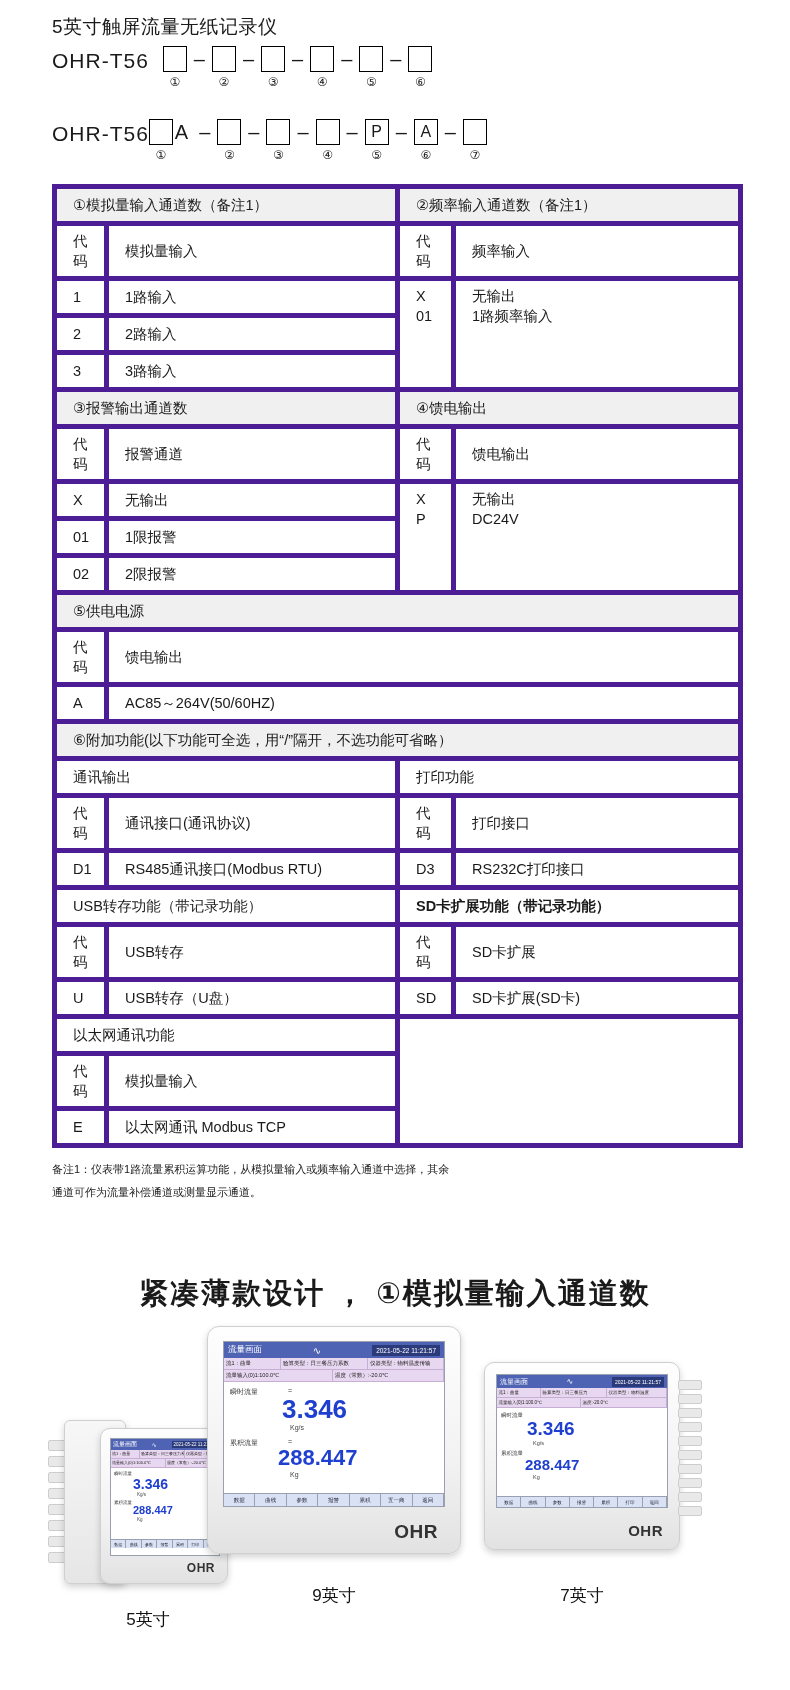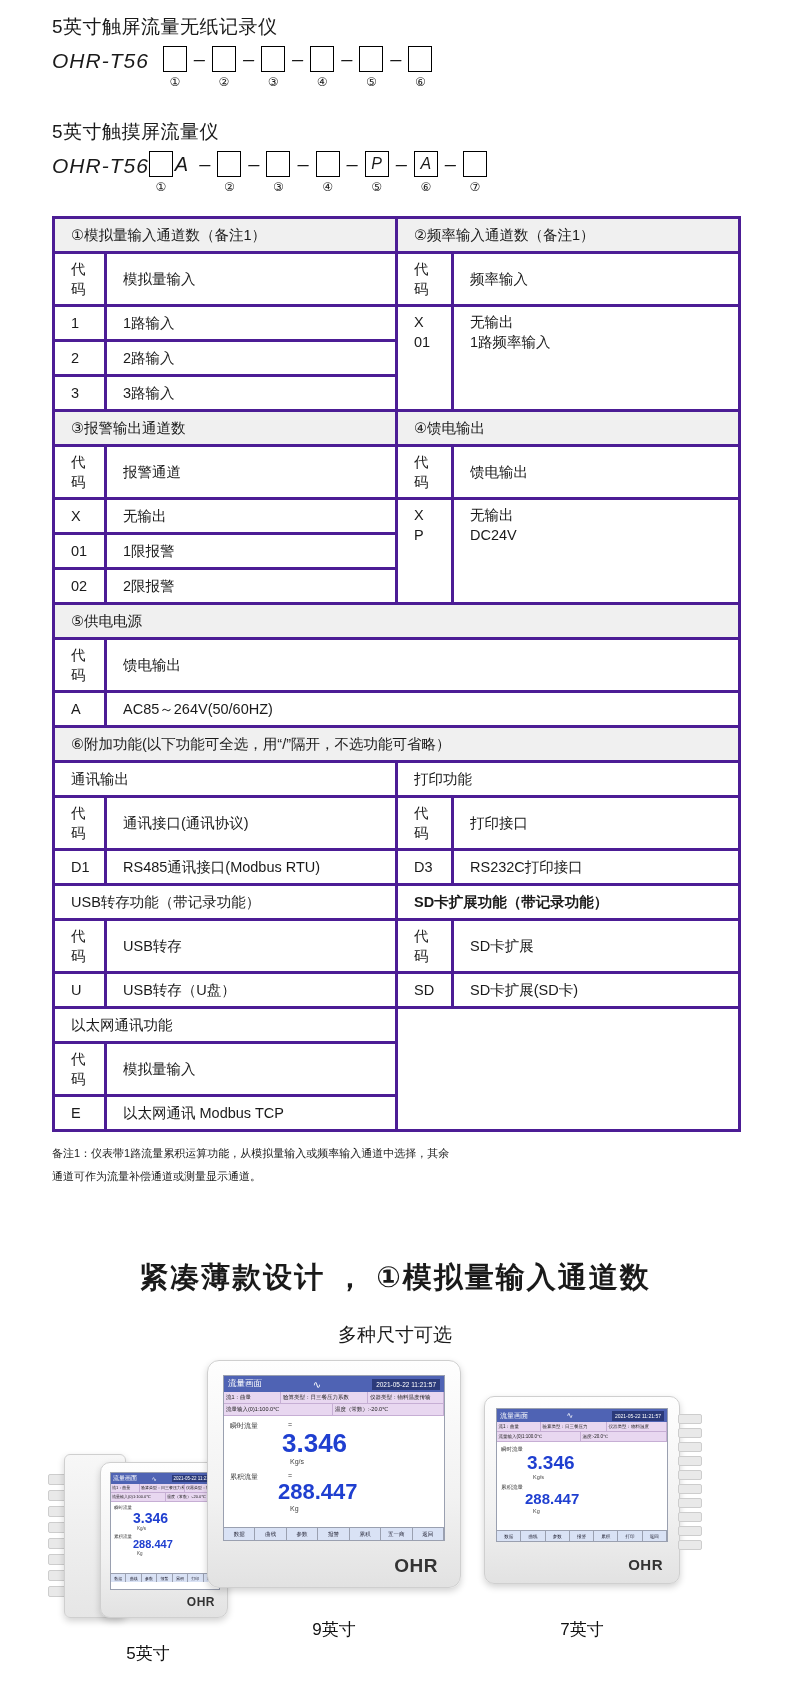--- a/index.html
+++ b/index.html
@@ -17,21 +17,20 @@
   .code-title{
     font-size:19px;
     margin:0 0 6px 52px;
     letter-spacing:.5px;
   }
   .code-row{
     display:flex;
     align-items:flex-start;
     margin-left:52px;
     margin-bottom:2px;
-    font-style:italic;
   }
   .code-prefix{
     font-size:21px;
     font-family:"Liberation Sans",sans-serif;
     letter-spacing:1px;
     line-height:30px;
     white-space:nowrap;
   }
   .slot-wrap{display:flex;flex-direction:column;align-items:center;}
   .slot{
@@ -53,21 +52,21 @@
   .codeblock2{margin-top:16px;}
 
   
   table.spec{
     border-collapse:collapse;
     width:686px;
     margin:22px 0 0 52px;
     table-layout:fixed;
   }
   table.spec td{
-    border:3px solid #4c1d95;
+    border:5px solid #4c1d95;
     padding:5px 16px;
     font-size:14.5px;
     line-height:20px;
     vertical-align:middle;
     height:22px;
   }
   td.hdr{background:#f0f0f0;font-weight:normal;}
 
   
   .notes{
@@ -210,21 +209,20 @@
       </span>
       <span class="dash">–</span>
       <span class="slot-wrap">
         <span class="slot"></span>
         <span class="circnum">⑥</span>
       </span>
     </div>
   </div>
 
   <div class="codeblock codeblock2">
-    <div class="code-title">5英寸触摸屏流量仪</div>
     <div class="code-row">
       <span class="code-prefix">OHR-T56</span>
       <span class="slot-wrap">
         <span class="slot"></span>
         <span class="circnum">①</span>
       </span>
       <span class="letterA">A</span>
       <span class="dash">–</span>
       <span class="slot-wrap">
         <span class="slot"></span>
@@ -393,21 +391,20 @@
     </tr>
   </tbody>
     </table>
 
   <div class="notes">
     <p>备注1：仪表带1路流量累积运算功能，从模拟量输入或频率输入通道中选择，其余</p>
     <p>通道可作为流量补偿通道或测量显示通道。</p>
   </div>
 
   <div class="mk-title">紧凑薄款设计 ， ①模拟量输入通道数</div>
-  <div class="mk-sub">多种尺寸可选</div>
 
   <div class="devices">
 
     <div class="dev" style="left:48px; top:62px; width:180px; height:180px;">
       <div class="fins">
         <div class="fin" style="left:0px;  top:28px; width:24px;height:9px;"></div>
         <div class="fin" style="left:0px;  top:44px; width:24px;height:9px;"></div>
         <div class="fin" style="left:0px;  top:60px; width:24px;height:9px;"></div>
         <div class="fin" style="left:0px;  top:76px; width:24px;height:9px;"></div>
         <div class="fin" style="left:0px;  top:92px; width:24px;height:9px;"></div>

